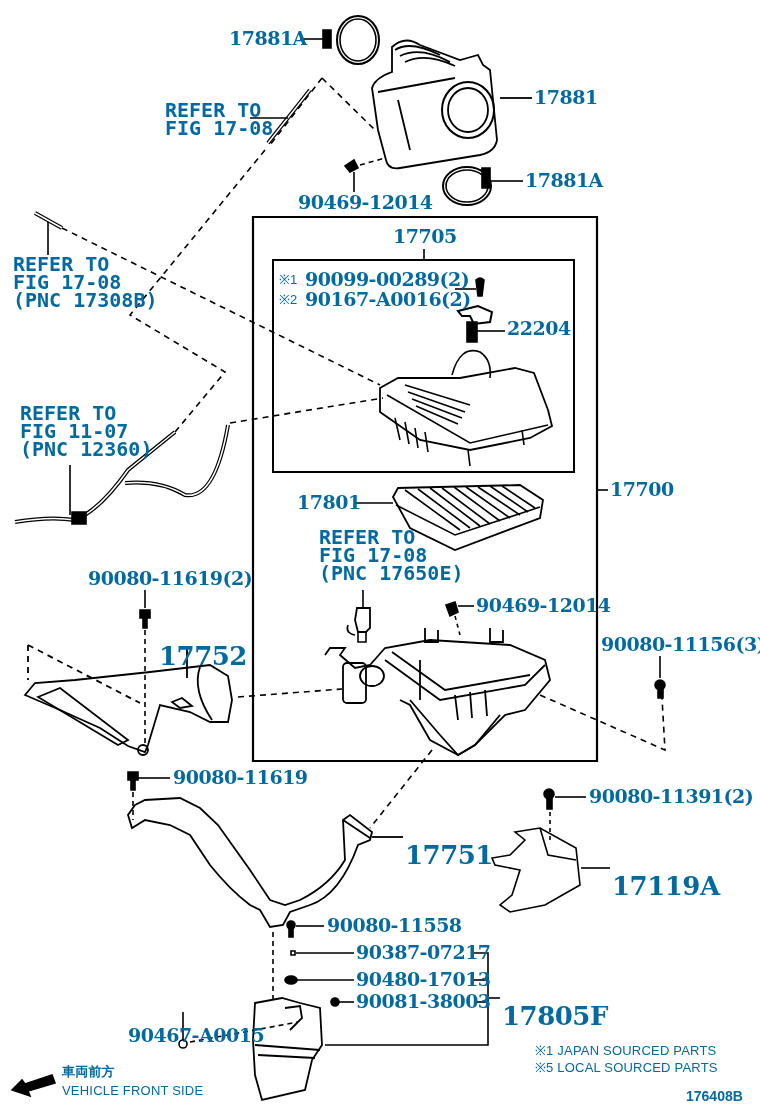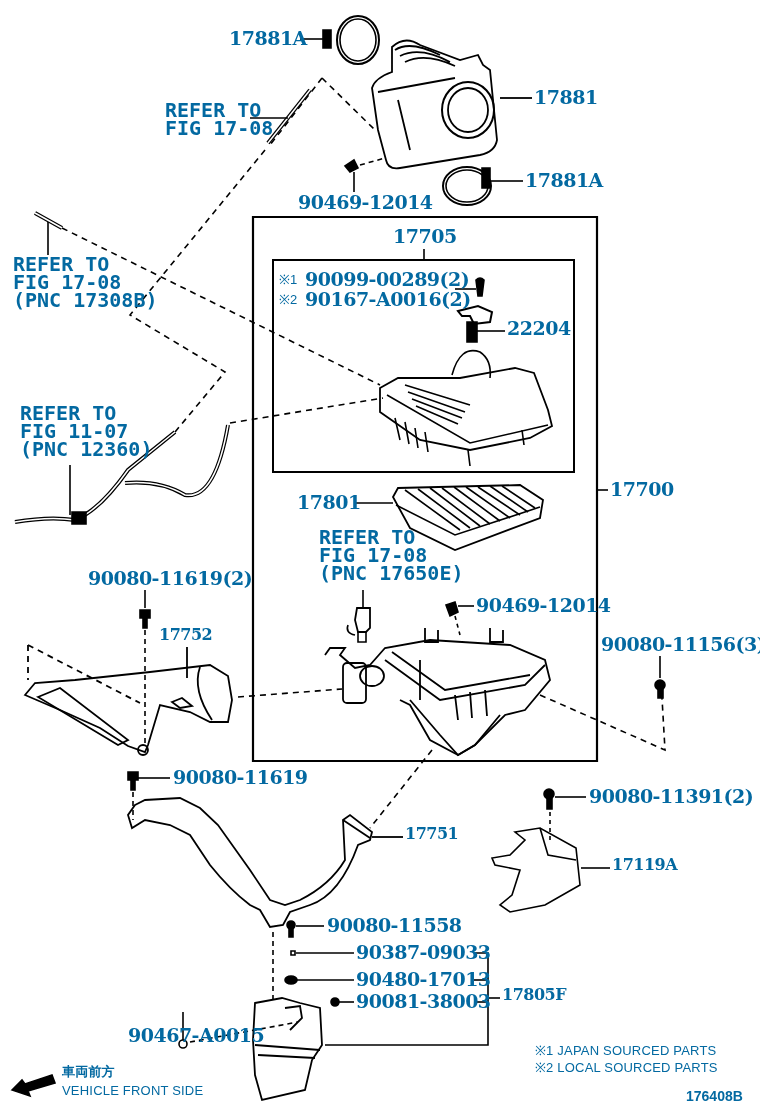--- a/index.html
+++ b/index.html
@@ -1,20 +1,20 @@
 <!DOCTYPE html>
 <html><head>
 <meta charset="utf-8">
 <style>
   html, body { margin: 0; padding: 0; background: #ffffff; }
   body { width: 760px; height: 1112px; position: relative; overflow: hidden; }
   #stage { position: absolute; left: 0; top: 0; width: 760px; height: 1112px; }
   .lbl { position: absolute; font-family: "DejaVu Serif", serif; font-weight: bold; color: #0369a1; white-space: nowrap; line-height: 1; }
   .pn { font-size: 19px; letter-spacing: -0.5px; }
-  .pn-lg { font-size: 16px; letter-spacing: -0.5px; }
+  .pn-lg { font-size: 26px; letter-spacing: -0.5px; margin-top: 16px; }
   .ref { font-family: "DejaVu Sans Mono", monospace; font-weight: bold; font-size: 20px; line-height: 18px; white-space: pre; }
   .note { font-family: "Liberation Sans", sans-serif; font-weight: normal; font-size: 13px; letter-spacing: 0.2px; }
   .code { font-family: "Liberation Sans", sans-serif; font-weight: bold; font-size: 14px; }
   svg line, svg polyline, svg path, svg rect, svg circle, svg ellipse, svg polygon { vector-effect: non-scaling-stroke; }
 </style>
 </head>
 <body>
 
 <div id="stage">
 
@@ -245,25 +245,25 @@
   <div class="lbl pn" style="left:88px;top:569px;">90080-11619(2)</div>
   <div class="lbl pn-lg" style="left:159px;top:627px;">17752</div>
   <div class="lbl pn" style="left:601px;top:635px;">90080-11156(3)</div>
 
   <div class="lbl pn" style="left:173px;top:768px;">90080-11619</div>
   <div class="lbl pn-lg" style="left:405px;top:826px;text-align:right;">17751</div>
   <div class="lbl pn" style="left:589px;top:787px;">90080-11391(2)</div>
   <div class="lbl pn-lg" style="left:612px;top:857px;">17119A</div>
 
   <div class="lbl pn" style="left:327px;top:916px;">90080-11558</div>
-  <div class="lbl pn" style="left:356px;top:943px;">90387-09033</div>
+  <div class="lbl pn" style="left:356px;top:943px;">90387-07217</div>
   <div class="lbl pn" style="left:356px;top:970px;">90480-17013</div>
   <div class="lbl pn" style="left:356px;top:992px;">90081-38003</div>
   <div class="lbl pn-lg" style="left:502px;top:987px;">17805F</div>
   <div class="lbl pn" style="left:128px;top:990px;margin-top:36px;">90467-A0015</div>
 
   <div class="lbl note" style="left:62px;top:1065px;font-weight:bold;">車両前方</div>
   <div class="lbl note" style="left:62px;top:1084px;">VEHICLE FRONT SIDE</div>
 
   <div class="lbl note" style="left:535px;top:1044px;">※1 JAPAN SOURCED PARTS</div>
-  <div class="lbl note" style="left:535px;top:1061px;">※2 LOCAL SOURCED PARTS</div>
+  <div class="lbl note" style="left:535px;top:1061px;">※5 LOCAL SOURCED PARTS</div>
   <div class="lbl code" style="left:686px;top:1089px;">176408B</div>
 </div>
 
 </body></html>

